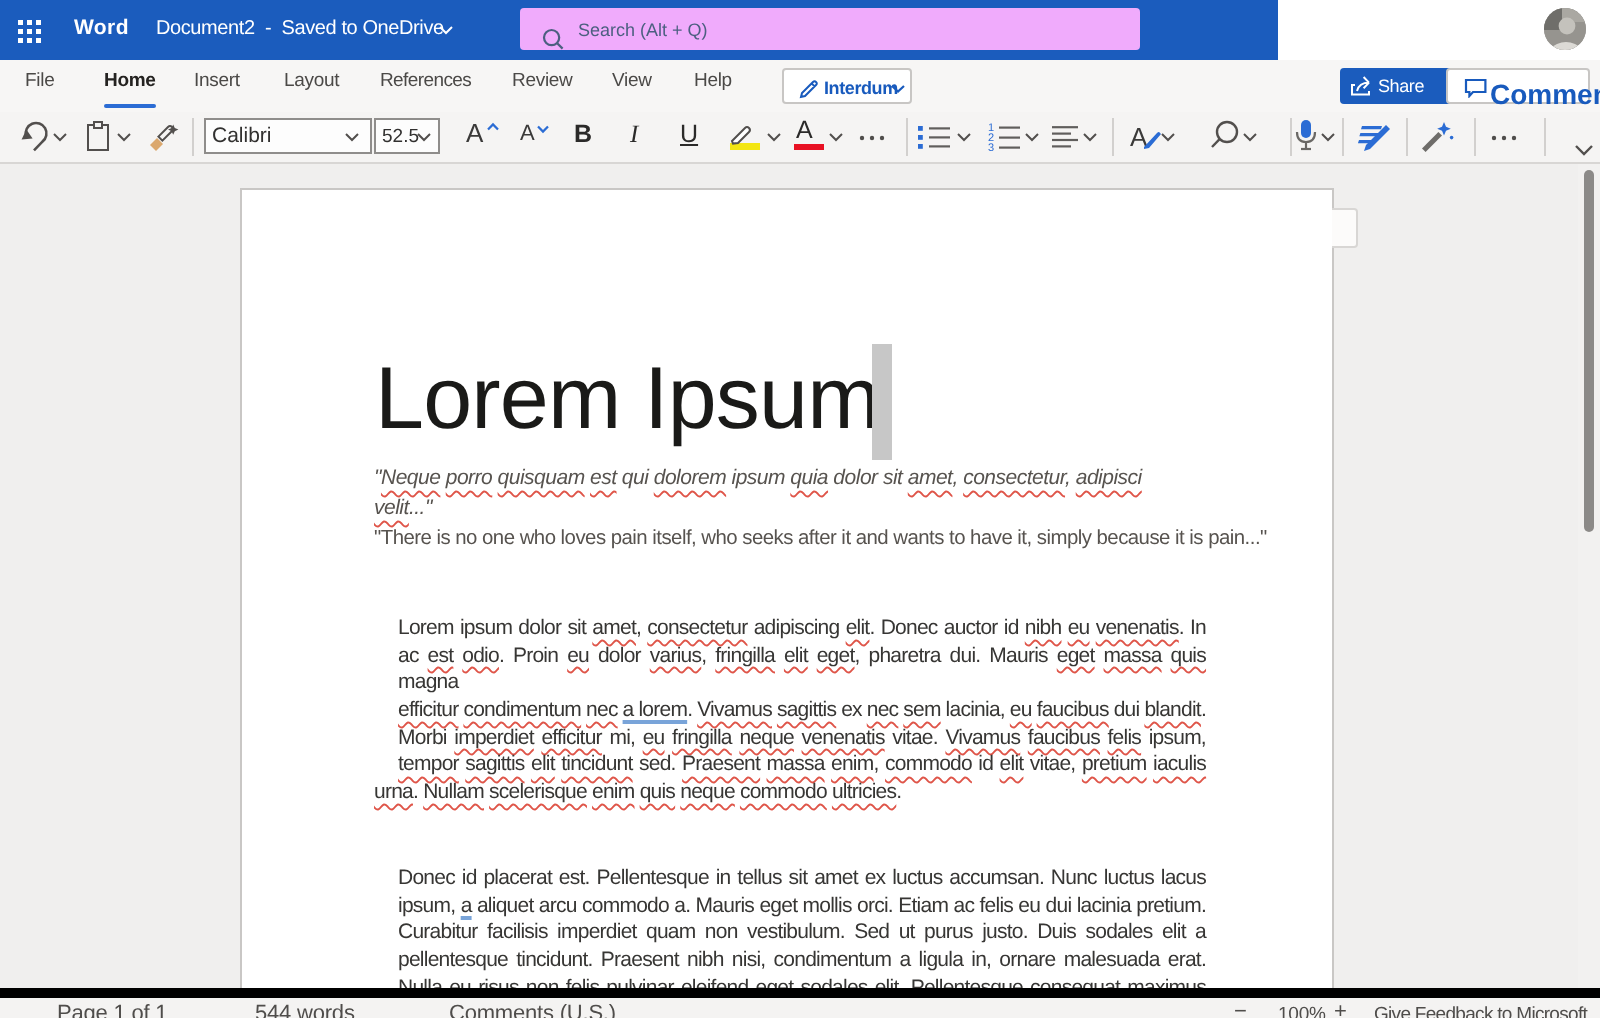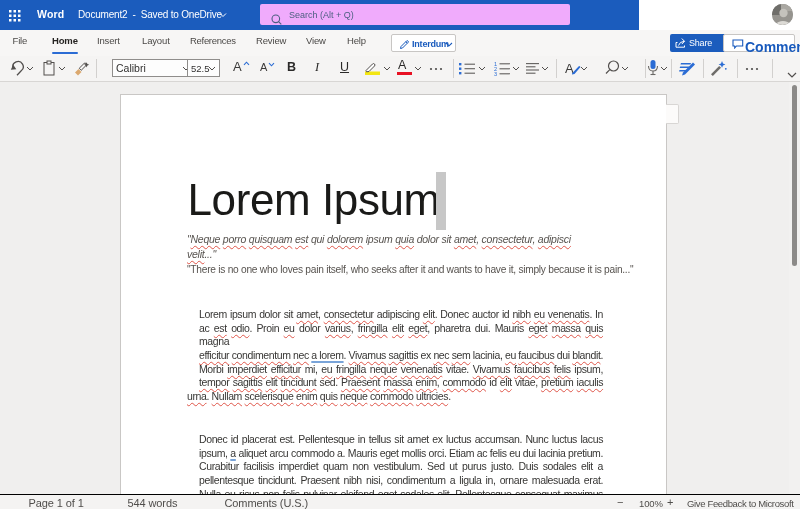--- a/index.html
+++ b/index.html
@@ -38,21 +38,21 @@
 #cursor { position:absolute; left:314.5px; top:77px; width:10.5px; height:58px; background:#c7c7c7; }
 #quote { position:absolute; left:66px; top:137.8px; width:470px; font-size:10.5px; font-style:italic; color:#57534f; line-height:15px; letter-spacing:-0.25px; }
 #quote2 { position:absolute; left:66px; top:167.5px; width:470px; font-size:10.2px; color:#57534f; line-height:15px; letter-spacing:-0.26px; white-space:nowrap; }
 #body1 { position:absolute; left:66px; top:213.4px; width:416px; font-size:10.5px; color:#373634; line-height:13.7px; letter-spacing:-0.38px; }
 #body2 { position:absolute; left:66px; top:338.3px; width:416px; font-size:10.5px; color:#373634; line-height:13.7px; letter-spacing:-0.38px; }
 .jl { text-align:justify; text-align-last:justify; word-spacing:-0.2px;padding-left:12px; }
 .ll { text-align:left; }
 u.sq { text-decoration:underline; text-decoration-style:wavy; text-decoration-color:#df5549; text-decoration-thickness:1.3px; text-underline-offset:1.8px; text-decoration-skip-ink:none; }
 u.gr { text-decoration:underline; text-decoration-style:solid; text-decoration-color:#79a4d9; text-decoration-thickness:1.5px; text-underline-offset:2px; text-decoration-skip-ink:none; }
 
-#statusbar { position:absolute; left:0; top:494px; width:800px; height:15px; background:#f4f3f2; border-top:1px solid #000000; font-size:10.5px; color:#4f4d4b; letter-spacing:-0.1px; }
+#statusbar { position:absolute; left:0; top:494px; width:800px; height:15px; background:#f4f3f2; border-top:5px solid #000000; font-size:10.5px; color:#4f4d4b; letter-spacing:-0.1px; }
 #statusbar span { position:absolute; top:2px; }
 </style>
 </head>
 <body>
 
 <div id="topbar">
   <svg class="abs" style="left:8.5px;top:9.5px" width="12" height="12">
       <g fill="#fff">
     <rect x="0" y="0" width="2.5" height="2.5"></rect>
         <rect x="4.5" y="0" width="2.5" height="2.5"></rect>
@@ -151,21 +151,21 @@
       <path d="M1 1 L4 4 L7 1" stroke="#524f4d" stroke-width="1" fill="none"></path>
     </svg>
 
   <svg class="ic" style="left:74px;top:4.5px" width="16" height="15">
     <path d="M1 11.5 L4.5 8 L7.5 11 L4 14.5 Z" fill="#dba86e"></path>
     <path d="M5.2 7.3 L10 2.5 Q11 1.5 12 2.5 Q13 3.5 12 4.5 L7.2 9.3 Z" fill="#f6f5f4" stroke="#524f4d" stroke-width="1"></path>
     <path d="M12.6 1.2 L13.4 3 L15.2 3.8 L13.4 4.6 L12.6 6.4 L11.8 4.6 L10 3.8 L11.8 3 Z" fill="#524f4d"></path>
   </svg>
   <div class="sep" style="left:96px"></div>
 
-  <div class="combo" style="left:112px;width:84px">
+  <div class="combo" style="left:102px;width:84px">
       <span style="position:absolute;left:3px;top:2.5px;font-size:10.5px">Calibri</span>
     <svg style="position:absolute;right:5px;top:6px" width="8" height="6">
         <path d="M1 1 L4 4 L7 1" stroke="#524f4d" stroke-width="1" fill="none"></path>
       </svg>
     </div>
 
   <div class="combo" style="left:187px;width:33px">
       <span style="position:absolute;left:3px;top:3px;font-size:9.5px">52.5</span>
     <svg style="position:absolute;right:3px;top:6px" width="8" height="6">
         <path d="M1 1 L4 4 L7 1" stroke="#524f4d" stroke-width="1" fill="none"></path>

